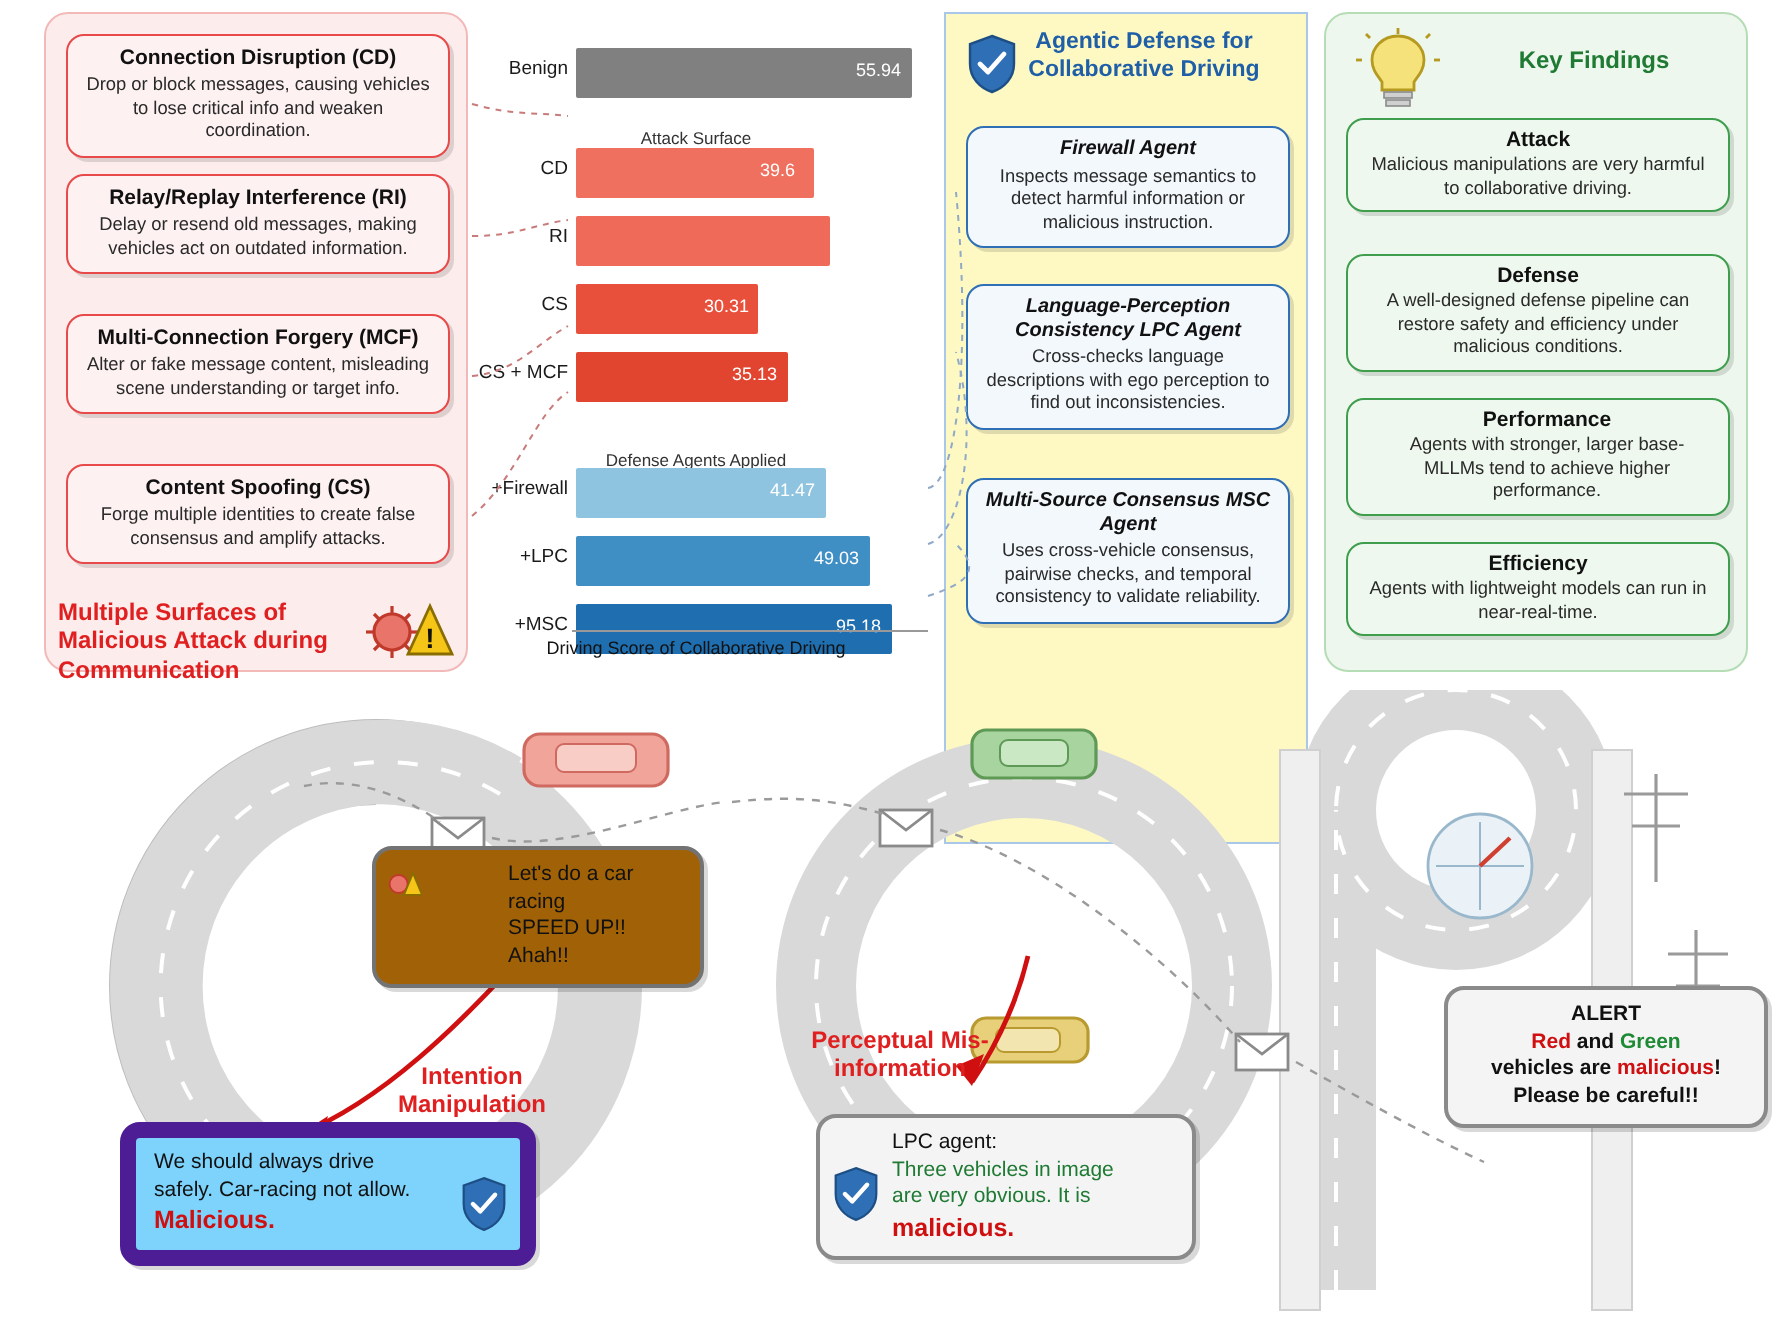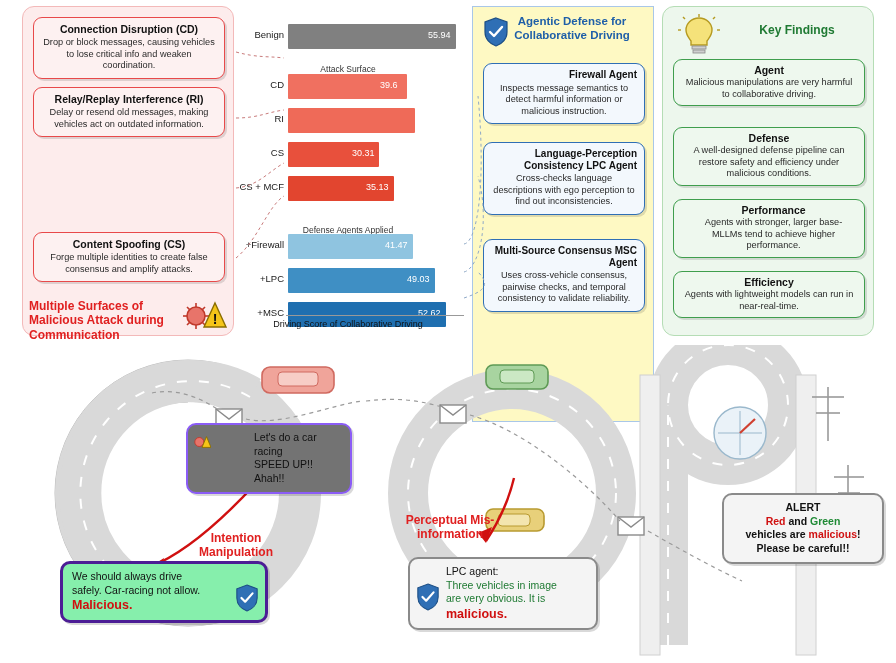--- a/index.html
+++ b/index.html
@@ -82,21 +82,21 @@
     font-size:11.5px; font-weight:bold; color:#1f5fa8; line-height:1.2;
     padding-left:22px; padding-right:6px;
   }
   .shield-ic { position:absolute; left:10px; top:10px; width:26px; height:30px; }
   .def-card {
     position:absolute; left:10px; width:162px;
     background:#f3f8fd; border:1.6px solid #2f6fb5; border-radius:9px;
     padding:5px 7px 6px 7px;
     box-shadow: 2px 2px 0 rgba(0,0,0,0.12);
   }
-  .def-title { font-size:10px; font-weight:bold; color:#111; text-align:right; line-height:1.15; margin-bottom:2px; }
+  .def-title { font-size:10px; font-weight:bold; color:#111; text-align:center; line-height:1.15; margin-bottom:2px;font-style:italic; }
   .def-body { font-size:9.2px; color:#2a2a2a; text-align:center; line-height:1.25; }
   .def-1 { top:56px; }
   .def-2 { top:135px; }
   .def-3 { top:232px; }
 
   
   .find-panel {
     position:absolute; left:662px; top:6px; width:212px; height:330px;
     background:#edf7ed; border:1.5px solid #b5ddb5; border-radius:12px;
   }
@@ -120,22 +120,22 @@
 
   
   .bottom { position:absolute; left:0; top:345px; width:896px; height:318px; }
 
   .cgeo { position:absolute; }
 
   .bubble {
     position:absolute; border-radius:10px; padding:6px 9px;
     box-shadow:2px 2px 0 rgba(0,0,0,0.15);
   }
-  .bub-red { background:#737373; border:2px solid #8b5cf6;padding-left:44px; }
-  .bub-blue { background:#86efac; border:3px solid #4c1d95; }
+  .bub-red { background:#a16207; border:2px solid #737373;padding-left:44px; }
+  .bub-blue { background:#7dd3fc; border:8px solid #4c1d95; }
   .bub-gray { background:#f4f4f4; border:2px solid #8a8a8a; }
   .bub-text { font-size:10.5px; color:#111; line-height:1.3; }
   .u-red { color:#d01010; font-weight:bold; }
   .u-green { color:#1f8a35; font-weight:bold; }
 
   .ann-red {
     position:absolute; font-size:12px; font-weight:bold; color:#e02020;
     text-align:center; line-height:1.2;
   }
   .sm-ic { position:absolute; }
@@ -152,20 +152,24 @@
       <div class="atk-card atk-1">
         <div class="atk-title">Connection Disruption (CD)</div>
         <div class="atk-body">Drop or block messages, causing vehicles to lose critical info and weaken coordination.</div>
       </div>
 
       <div class="atk-card atk-2">
         <div class="atk-title">Relay/Replay Interference (RI)</div>
         <div class="atk-body">Delay or resend old messages, making vehicles act on outdated information.</div>
       </div>
 
+      <div class="atk-card atk-3">
+        <div class="atk-title">Multi-Connection Forgery (MCF)</div>
+        <div class="atk-body">Alter or fake message content, misleading scene understanding or target info.</div>
+      </div>
 
       <div class="atk-card atk-4">
         <div class="atk-title">Content Spoofing (CS)</div>
         <div class="atk-body">Forge multiple identities to create false consensus and amplify attacks.</div>
       </div>
 
       <div class="attack-caption">Multiple Surfaces of Malicious Attack during Communication</div>
 
       <div class="virus-badge">
         <svg viewBox="0 0 46 42" width="46" height="42">
@@ -232,21 +236,21 @@
 
         <div class="crow">
           <div class="clabel">+LPC</div>
           <div class="cbar" style="width:147px; background:#3f8fc4;"></div>
           <div class="cval" style="left:175px;">49.03</div>
         </div>
 
         <div class="crow">
           <div class="clabel">+MSC</div>
           <div class="cbar" style="width:158px; background:#1f6fb0;"></div>
-          <div class="cval" style="left:186px;">52.62</div>
+          <div class="cval" style="left:186px;">95.18</div>
         </div>
       </div>
 
       <div class="chart-hr"></div>
       <div class="chart-xtitle">Driving Score of Collaborative Driving</div>
     </div>
 
     <div class="def-panel">
       <div class="shield-ic">
         <svg viewBox="0 0 26 30" width="26" height="30">
@@ -283,21 +287,21 @@
             <line x1="4" y1="17" x2="1" y2="17"></line>
             <line x1="43" y1="17" x2="40" y2="17"></line>
             <line x1="8" y1="6" x2="6" y2="4"></line>
             <line x1="36" y1="6" x2="38" y2="4"></line>
           </g>
         </svg>
       </div>
       <div class="find-head">Key Findings</div>
 
       <div class="find-card fc-1">
-        <div class="find-title">Agent</div>
+        <div class="find-title">Attack</div>
         <div class="find-body">Malicious manipulations are very harmful to collaborative driving.</div>
       </div>
 
       <div class="find-card fc-2">
         <div class="find-title">Defense</div>
         <div class="find-body">A well-designed defense pipeline can restore safety and efficiency under malicious conditions.</div>
       </div>
 
       <div class="find-card fc-3">
         <div class="find-title">Performance</div>

